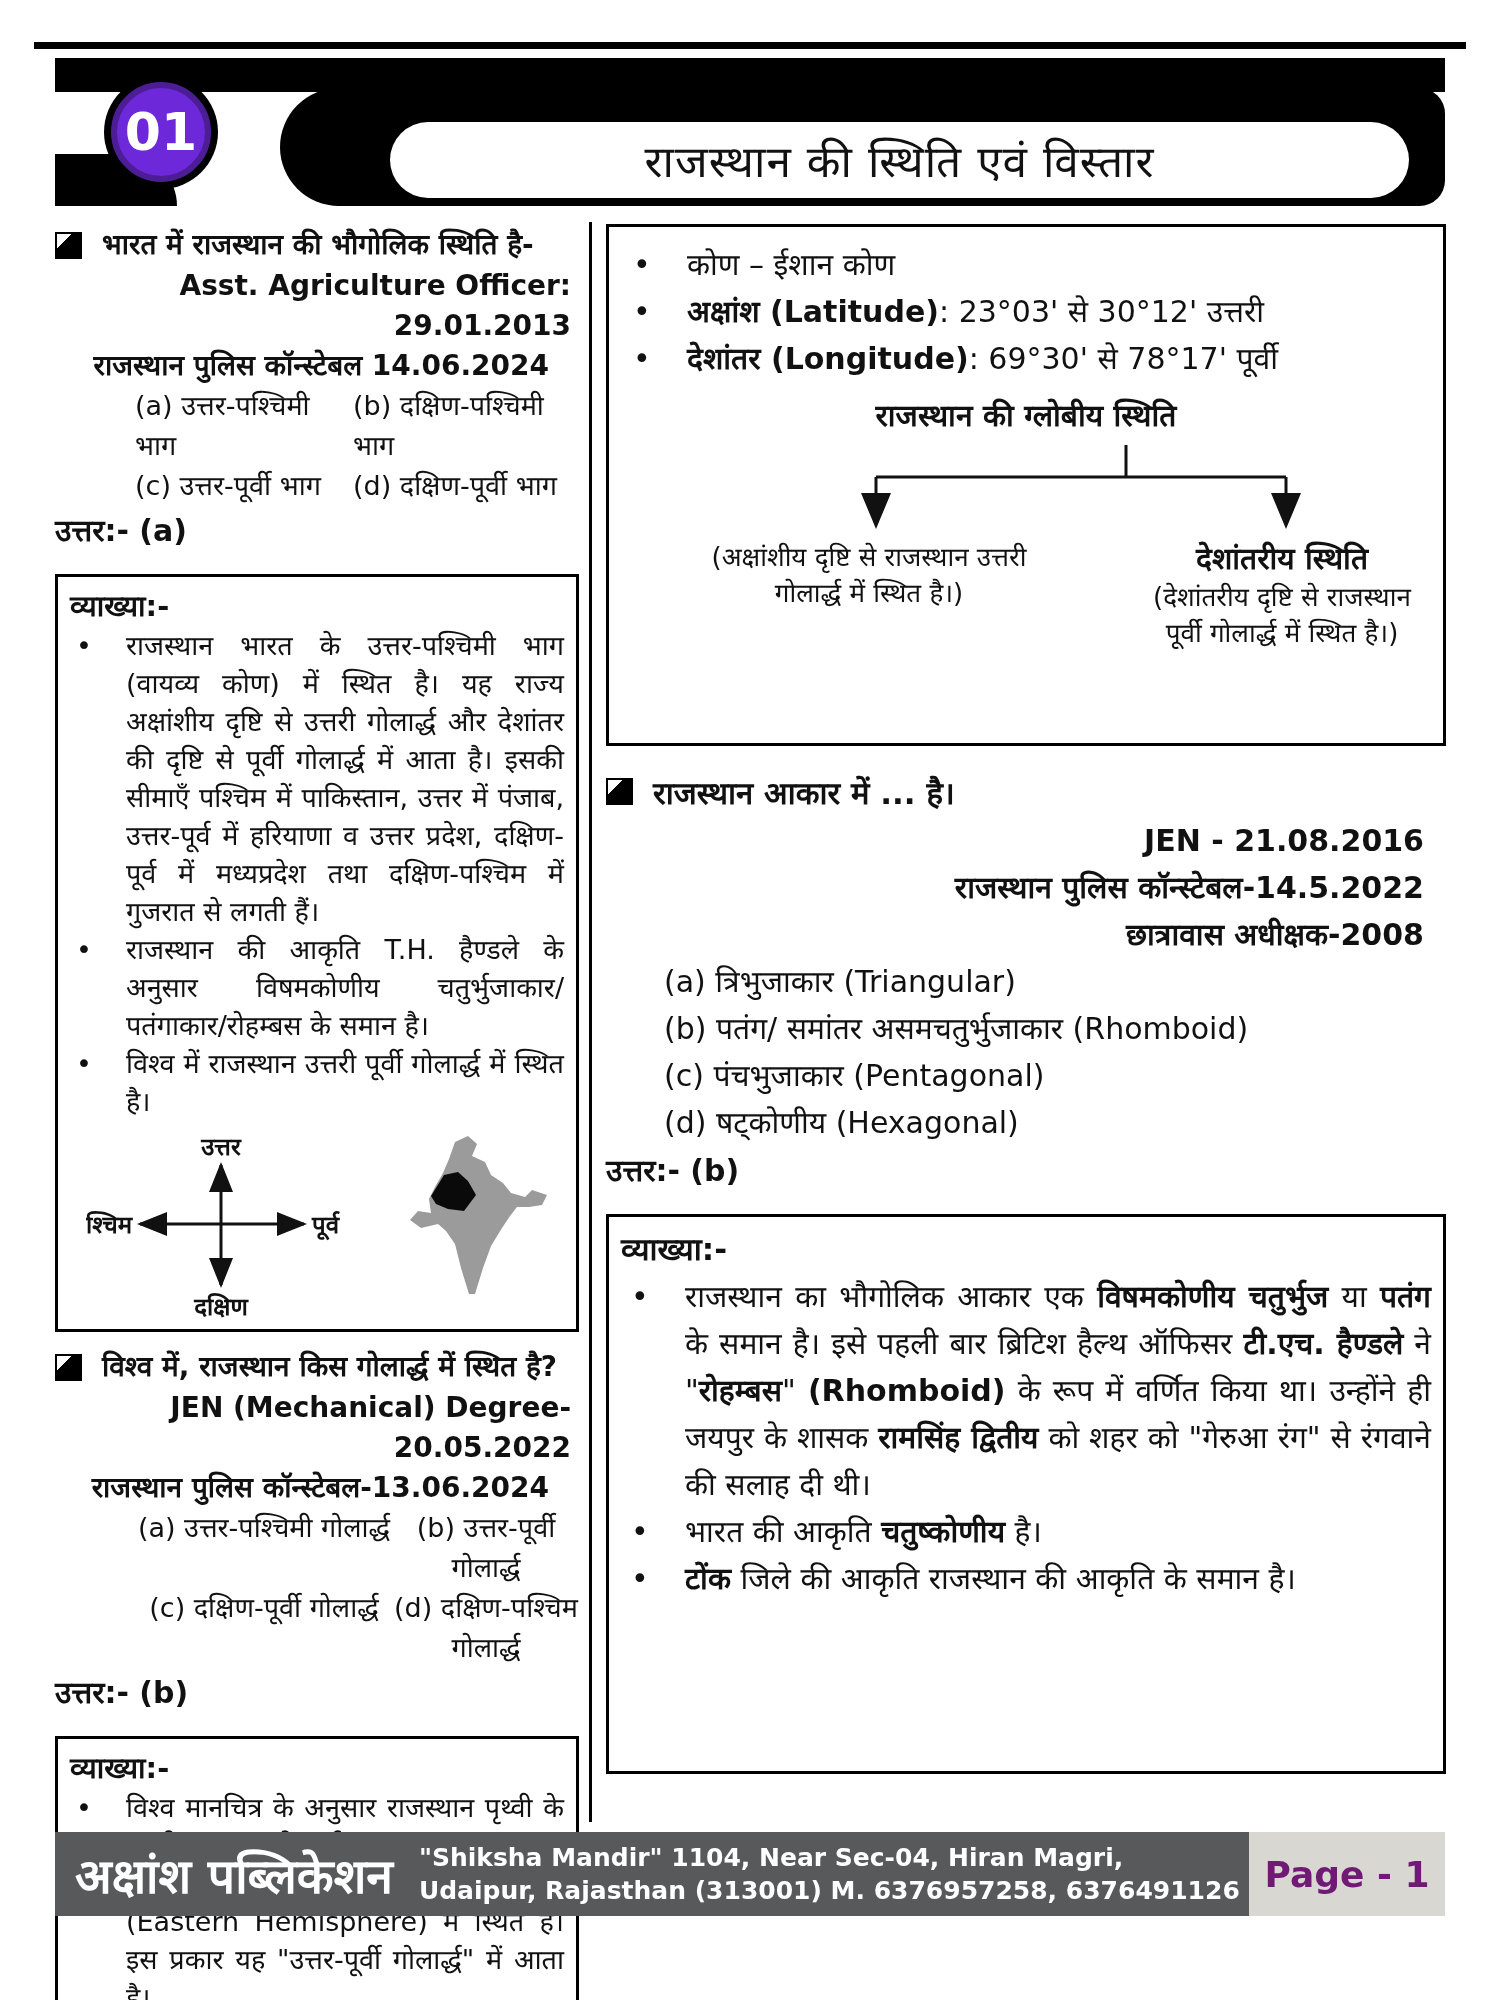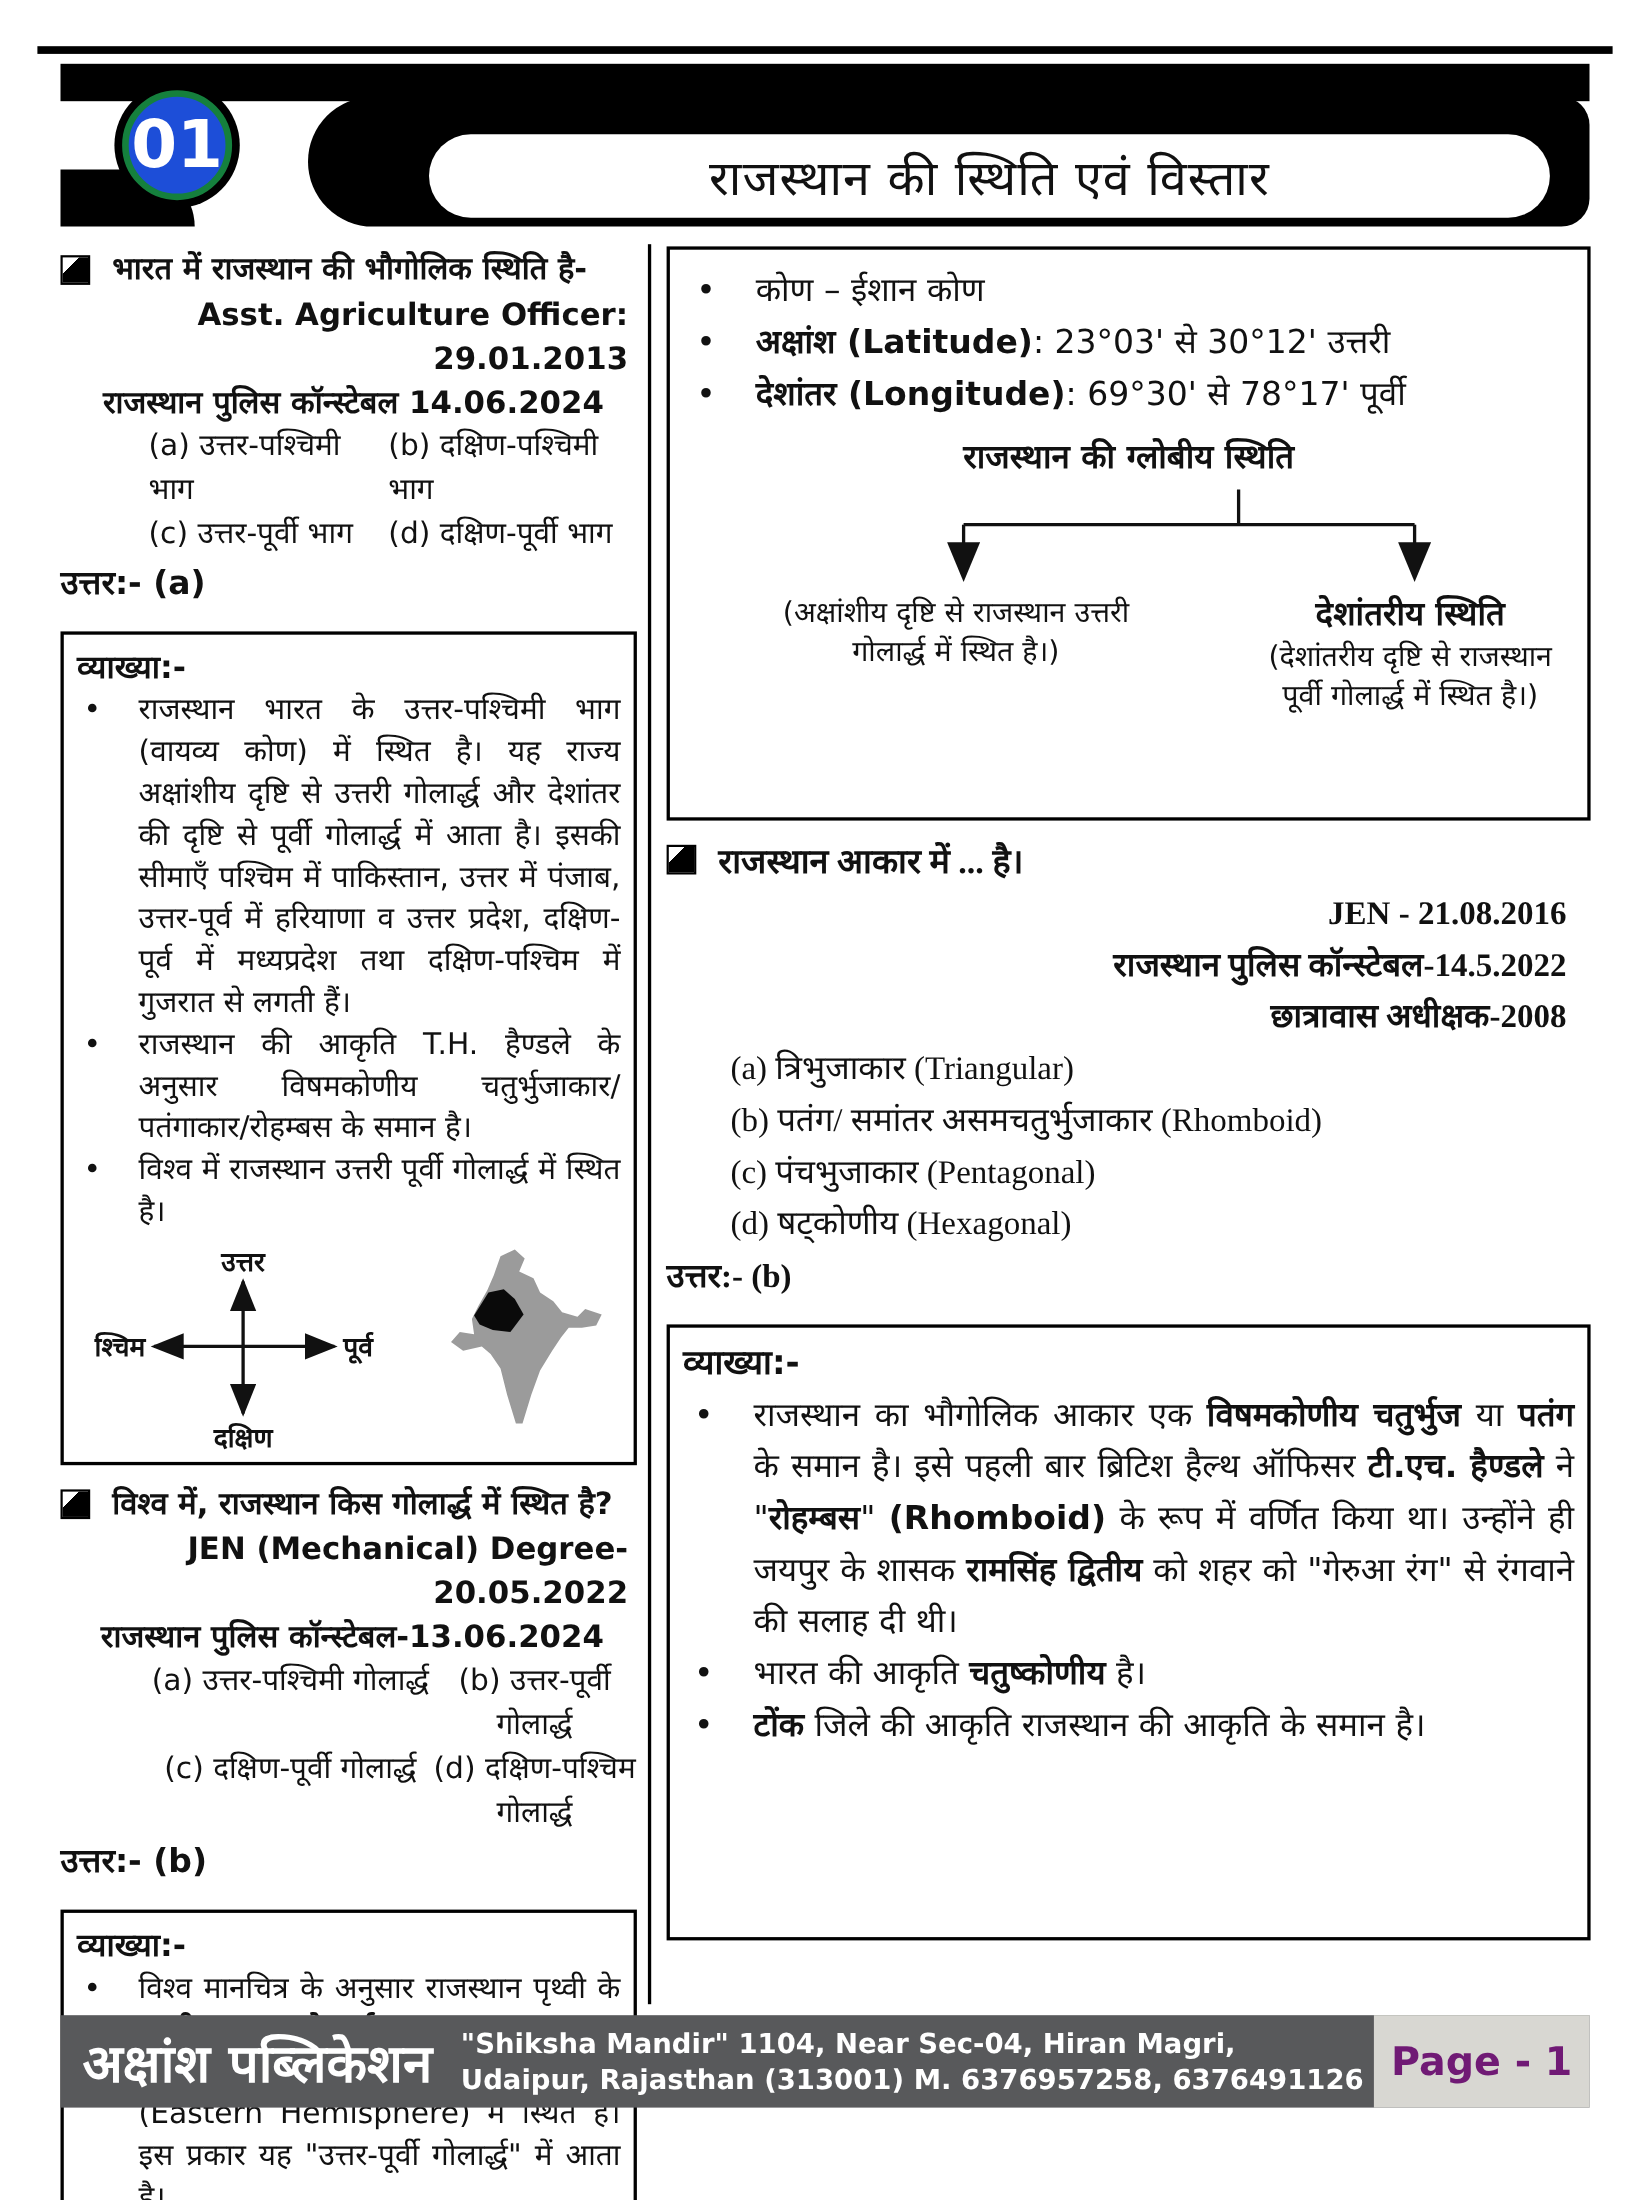--- a/index.html
+++ b/index.html
@@ -16,23 +16,23 @@
   .header{ position:absolute; left:55px; right:55px; top:56px; height:150px; }
   .header-topbar{ position:absolute; top:2px; left:0; right:0; height:34px; background:#000; }
   .header-band{ position:absolute; top:32px; left:225px; right:0; bottom:0; background:#000;
                 border-radius:60px 26px 26px 60px; }
   .title-pill{ position:absolute; top:34px; left:110px; right:36px; bottom:8px; background:#fff;
                border-radius:40px; display:flex; align-items:center; justify-content:center; }
   .chapter-title{ font-size:44px; font-weight:normal; letter-spacing:1px; }
   .header-curl{ position:absolute; left:0; bottom:0; width:122px; height:52px; background:#000;
                 border-radius:0 70px 0 0; }
   .chapter-badge{ position:absolute; top:26px; left:56px; width:100px; height:100px; border-radius:50%;
-                  background:#1d4ed8; border:6px solid #15803d; box-shadow:0 0 0 7px #000;
+                  background:#6d28d9; border:6px solid #4c1d95; box-shadow:0 0 0 7px #000;
                   color:#fff; display:flex; align-items:center; justify-content:center;
-                  font-size:60px; font-weight:bold; }
+                  font-size:52px; font-weight:bold; }
 
   
   .divider{ position:absolute; left:589px; top:222px; width:3px; height:1600px; background:#000; }
   .left-col{ position:absolute; left:55px; top:224px; width:524px; font-size:27px; line-height:38px; }
   .right-col{ position:absolute; left:606px; top:224px; width:840px; font-size:30px; line-height:47px; }
 
   .q-row{ display:flex; gap:20px; font-weight:bold; }
   .left-col .q-row{ font-size:28px; line-height:42px; }
   .right-col .q-row{ font-size:31px; line-height:47px; }
   .q-icon{ flex:0 0 27px; width:27px; height:27px; margin-top:8px; border:2px solid #000;
@@ -229,21 +229,21 @@
         <div class="node node-l">
           <div class="node-desc">(अक्षांशीय दृष्टि से राजस्थान उत्तरी गोलार्द्ध में स्थित है।)</div>
         </div>
         <div class="node node-r">
           <div class="node-title">देशांतरीय स्थिति</div>
           <div class="node-desc">(देशांतरीय दृष्टि से राजस्थान पूर्वी गोलार्द्ध में स्थित है।)</div>
         </div>
       </div>
     </div>
 
-    <div class="qa" style="margin-top:14px;font-family:Liberation Serif, serif;">
+    <div class="qa" style="margin-top:24px;">
       <div class="q-row">
         <span class="q-icon"></span>
         <span class="q-text">राजस्थान आकार में ... है।</span>
       </div>
       <div class="exam">JEN - 21.08.2016</div>
       <div class="exam">राजस्थान पुलिस कॉन्स्टेबल-14.5.2022</div>
       <div class="exam">छात्रावास अधीक्षक-2008</div>
       <div class="optlines">
         <span class="opt">(a) त्रिभुजाकार (Triangular)</span>
         <span class="opt">(b) पतंग/ समांतर असमचतुर्भुजाकार (Rhomboid)</span>

